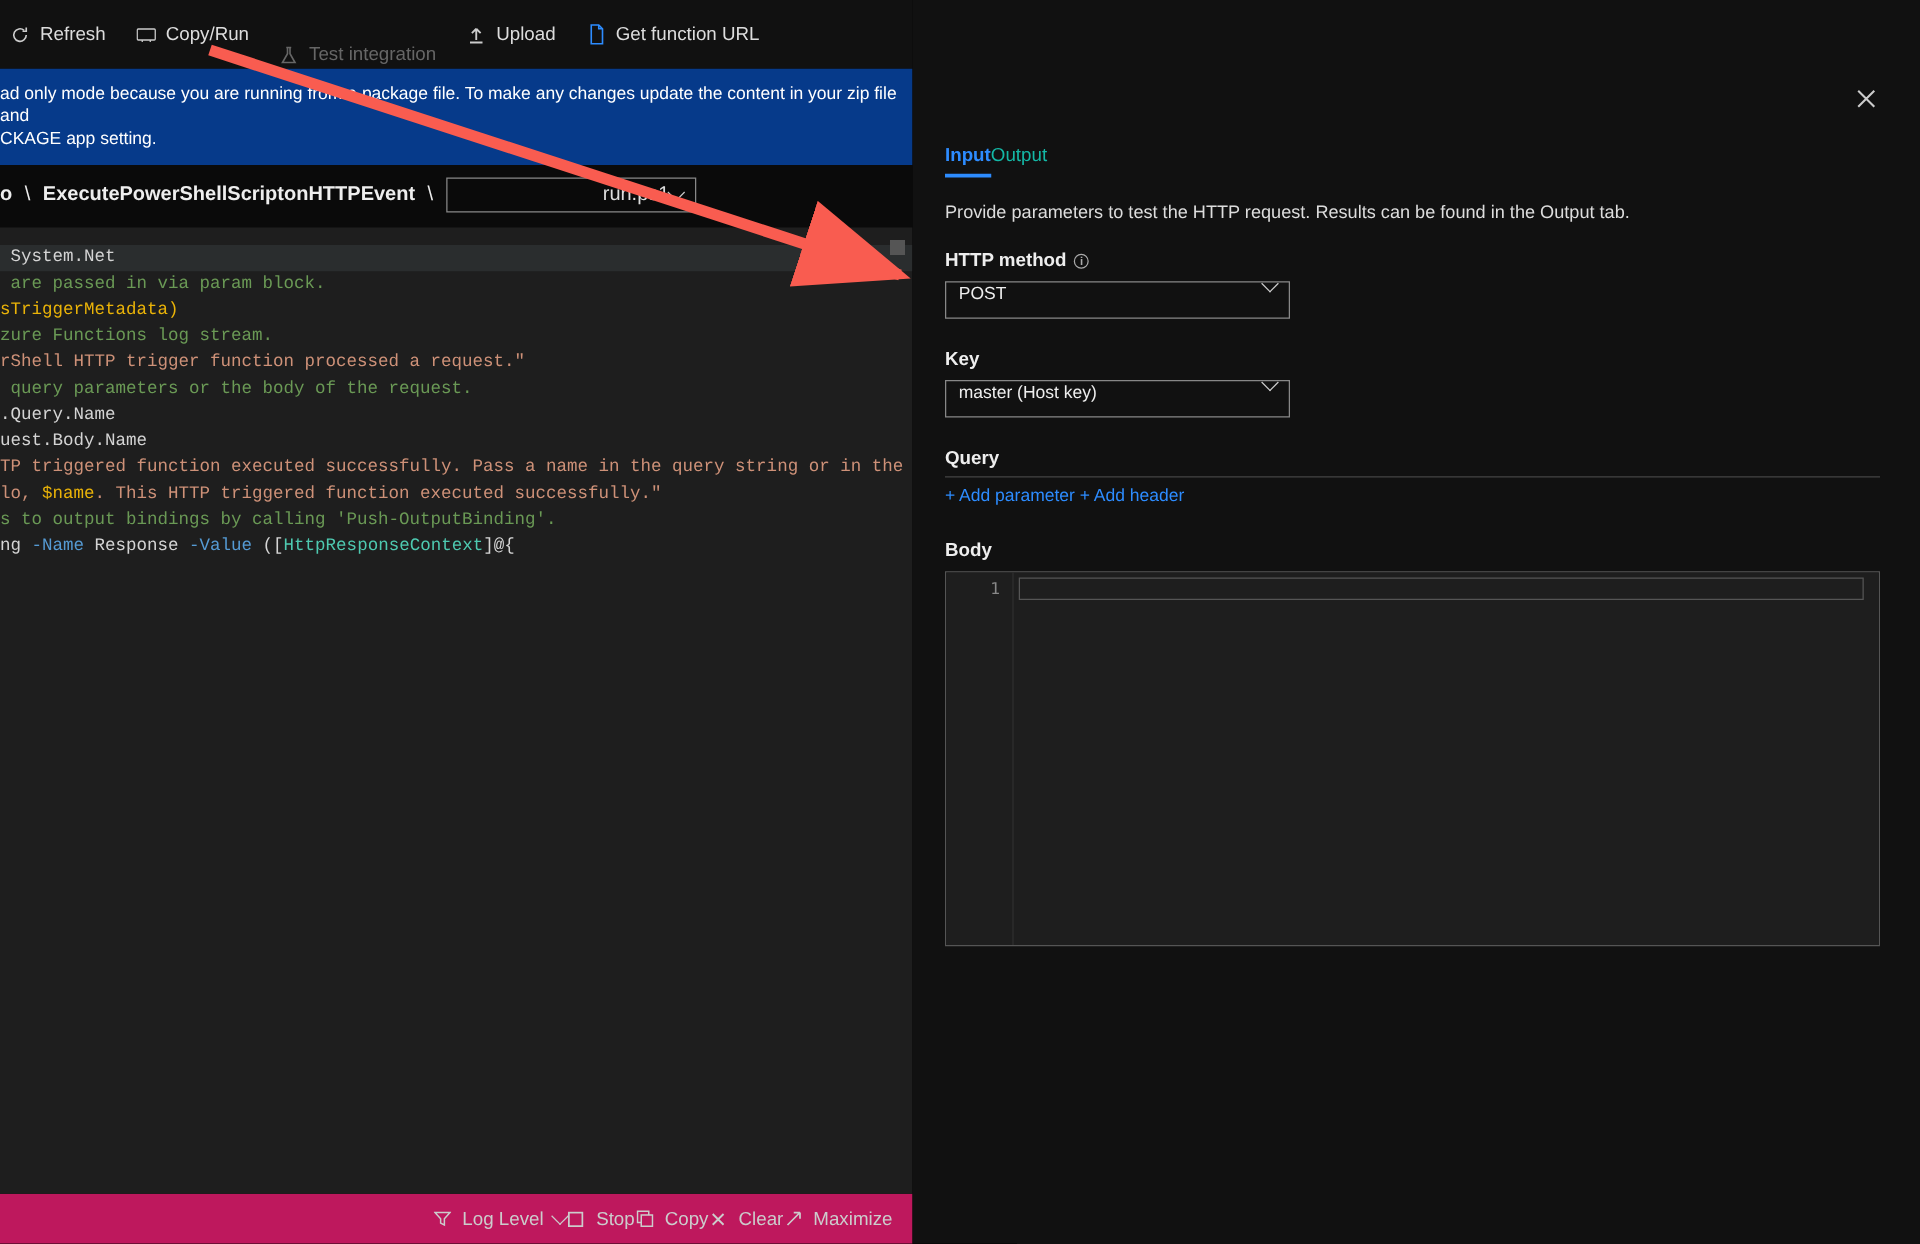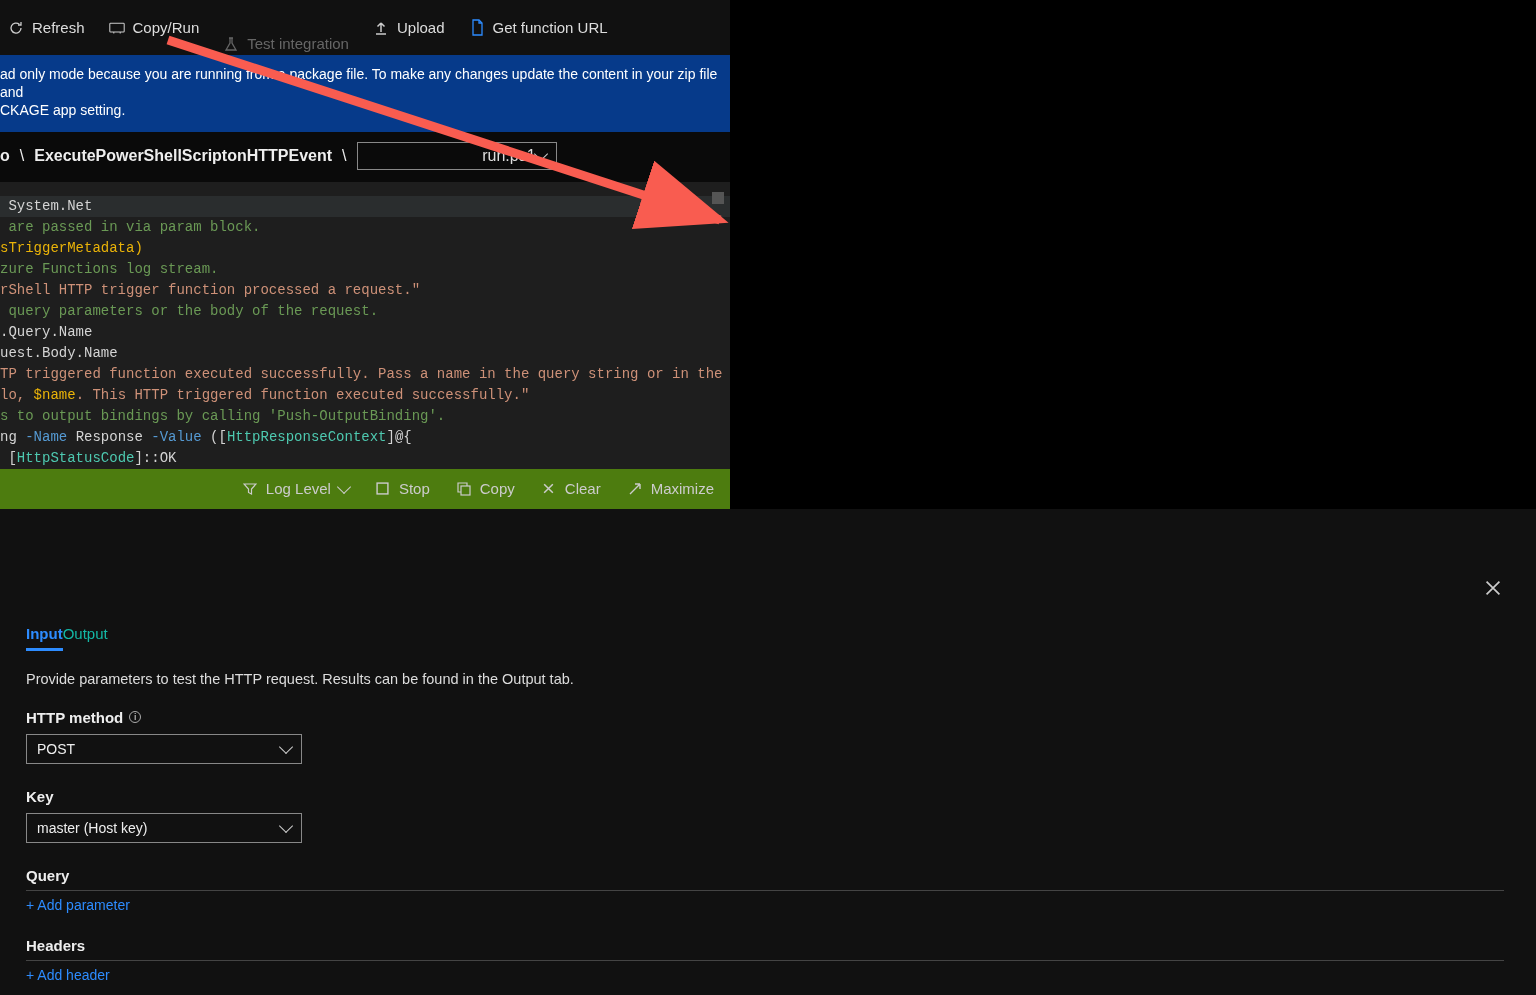--- a/index.html
+++ b/index.html
@@ -1,17 +1,17 @@
 <!DOCTYPE html>
 <html><head>
 <meta charset="utf-8">
 <style>
   * { box-sizing: border-box; margin: 0; padding: 0; }
   html, body { width: 1536px; height: 995px; background: #000; color: #ccc; font-family: "Segoe UI", Arial, sans-serif; font-size: 14px; overflow: hidden; }
-  .root { display: flex; flex-direction: column; width: 100%; height: 100%; position: relative; }
+  .root { display: flex; width: 100%; height: 100%; position: relative; }
   .left-pane { width: 730px; height: 100%; background: #0a0a0a; display: flex; flex-direction: column; position: relative; }
   .right-pane { flex: 1; height: 100%; background: #111; padding: 0 32px 0 26px; position: relative; }
 
   
   .toolbar { display: flex; align-items: center; gap: 24px; padding: 10px 8px 10px 8px; height: 55px; background: #111; }
   .tbtn { display: flex; align-items: center; gap: 8px; color: #ddd; cursor: pointer; font-size: 15px; }
   .tbtn.disabled { color: #666; margin-top: 32px; }
   .ticon { width: 16px; height: 16px; display: inline-flex; align-items: center; justify-content: center; }
 
   
@@ -30,32 +30,32 @@
   .code-line { white-space: pre; padding: 0 8px 0 0; }
   .c-kw  { color: #559ad3; }      
   .c-str { color: #ce9178; }      
   .c-cmt { color: #6a9955; }      
   .c-var { color: #eab308; }      
   .c-tp  { color: #4ec9b0; }      
   .c-pl  { color: #d4d4d4; }
   .highlight-line { background: #2a2d2e; }
 
   
-  .bottombar { height: 40px; display: flex; align-items: center; justify-content: flex-end; gap: 26px; padding: 0 16px; background: #4d7c0f; font-size: 15px; }
+  .bottombar { height: 40px; display: flex; align-items: center; justify-content: flex-end; padding: 0 16px; background: #be185d; font-size: 15px; }
   .bbtn { display: flex; align-items: center; gap: 8px; color: #ccc; cursor: pointer; }
 
   
   .close-x { position: absolute; top: 70px; right: 30px; width: 22px; height: 22px; cursor: pointer; color: #ccc; }
   .tabs { display: flex; margin-top: 116px; margin-bottom: 20px; font-size: 15px; }
   .tab { color: #14b8a6; cursor: pointer; padding-bottom: 6px; }
   .tab.active { color: #2d8cff; border-bottom: 3px solid #2d8cff; font-weight: 600; }
   .info-text { color: #ddd; font-size: 14.5px; margin-bottom: 22px; }
   .field-label { color: #eee; font-size: 15px; font-weight: 600; margin-bottom: 8px; display: flex; align-items: center; gap: 6px; text-align: right; }
   .info-icon-small { width: 12px; height: 12px; border: 1px solid #aaa; border-radius: 50%; display: inline-flex; align-items: center; justify-content: center; font-size: 9px; color: #aaa; }
-  .select { width: 276px; height: 30px; border: 1px solid #888; display: flex; align-items: center; justify-content: space-between; padding: 0 10px; color: #eee; margin-bottom: 24px; background: #111; }
+  .select { width: 276px; height: 30px; border: 1px solid #888; display: flex; align-items: flex-start; justify-content: space-between; padding: 0 10px; color: #eee; margin-bottom: 24px; background: #111; }
   .section-head { color: #eee; font-size: 15px; font-weight: 600; border-bottom: 1px solid #444; padding-bottom: 6px; margin-bottom: 6px; margin-top: 4px; }
   .add-link { color: #2d8cff; font-size: 14px; cursor: pointer; margin-bottom: 20px; display: inline-block; }
   .body-editor { border: 1px solid #555; height: 300px; display: flex; margin-top: 8px; }
   .gutter { width: 54px; background: #1e1e1e; color: #888; text-align: right; padding: 6px 10px 0 0; font-family: Consolas, monospace; font-size: 13px; border-right: 1px solid #333; }
   .body-text { flex: 1; background: #1e1e1e; padding: 6px; position: relative; }
   .body-hl { position: absolute; top: 4px; left: 4px; right: 12px; height: 18px; border: 1px solid #555; }
 
   
   .arrow-svg { position: absolute; pointer-events: none; }
 
@@ -147,21 +147,20 @@
       <div class="code-line"></div>
       <div class="code-line"></div>
       <div class="code-line"><span class="c-str">TP triggered function executed successfully. Pass a name in the query string or in the request body f</span></div>
       <div class="code-line"></div>
       <div class="code-line"></div>
       <div class="code-line"><span class="c-str">lo, </span><span class="c-var">$name</span><span class="c-str">. This HTTP triggered function executed successfully."</span></div>
       <div class="code-line"></div>
       <div class="code-line"></div>
       <div class="code-line"><span class="c-cmt">s to output bindings by calling 'Push-OutputBinding'.</span></div>
       <div class="code-line"><span class="c-pl">ng </span><span class="c-kw">-Name</span><span class="c-pl"> Response </span><span class="c-kw">-Value</span><span class="c-pl"> ([</span><span class="c-tp">HttpResponseContext</span><span class="c-pl">]@{</span></div>
-      <div class="code-line"><span class="c-pl"> [</span><span class="c-tp">HttpStatusCode</span><span class="c-pl">]::OK</span></div>
     </div>
 
     <div class="bottombar">
       <div class="bbtn">
         <span class="ticon">
           <svg width="14" height="14" viewBox="0 0 14 14" fill="none" stroke="#ccc" stroke-width="1.2">
               <path d="M1 2h12l-4.5 5v5l-3-1.5V7z"></path>
             </svg>
         </span>
         <span>Log Level</span>
@@ -228,21 +227,20 @@
 
     <div class="field-label">Key</div>
     <div class="select">
       <span>master (Host key)</span>
       <span class="chevron-down"></span>
     </div>
 
     <div class="section-head">Query</div>
     <div class="add-link">+ Add parameter</div>
 
-    <div class="section-head">Headers</div>
     <div class="add-link">+ Add header</div>
 
     <div class="field-label" style="margin-top:8px;">Body</div>
     <div class="body-editor">
       <div class="gutter">
         <div>1</div>
       </div>
       <div class="body-text">
         <div class="body-hl"></div>
       </div>

